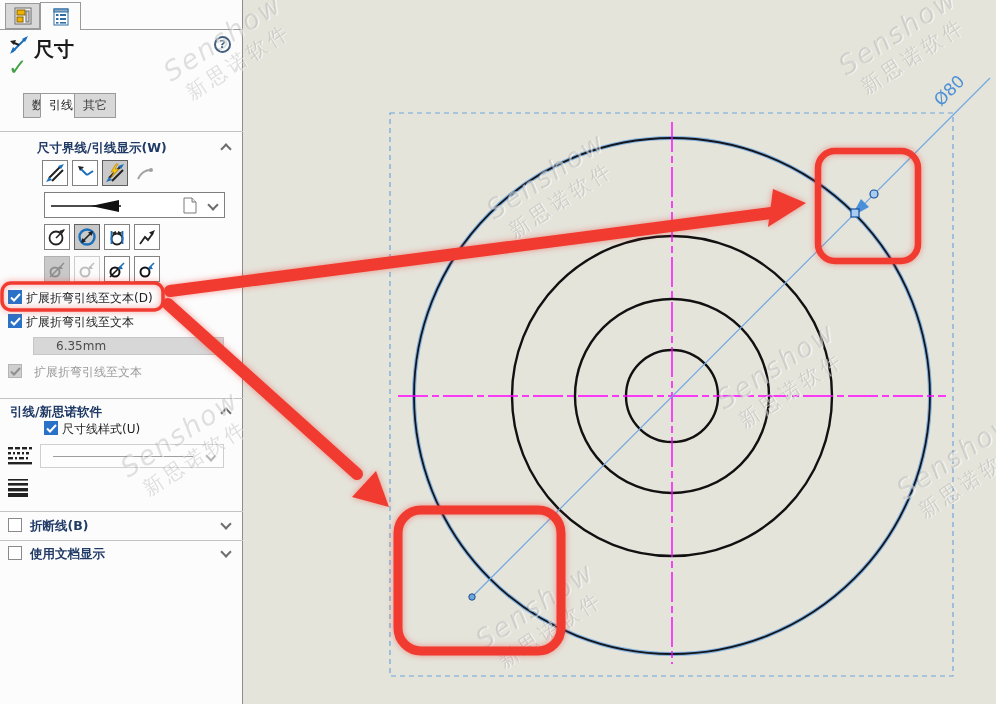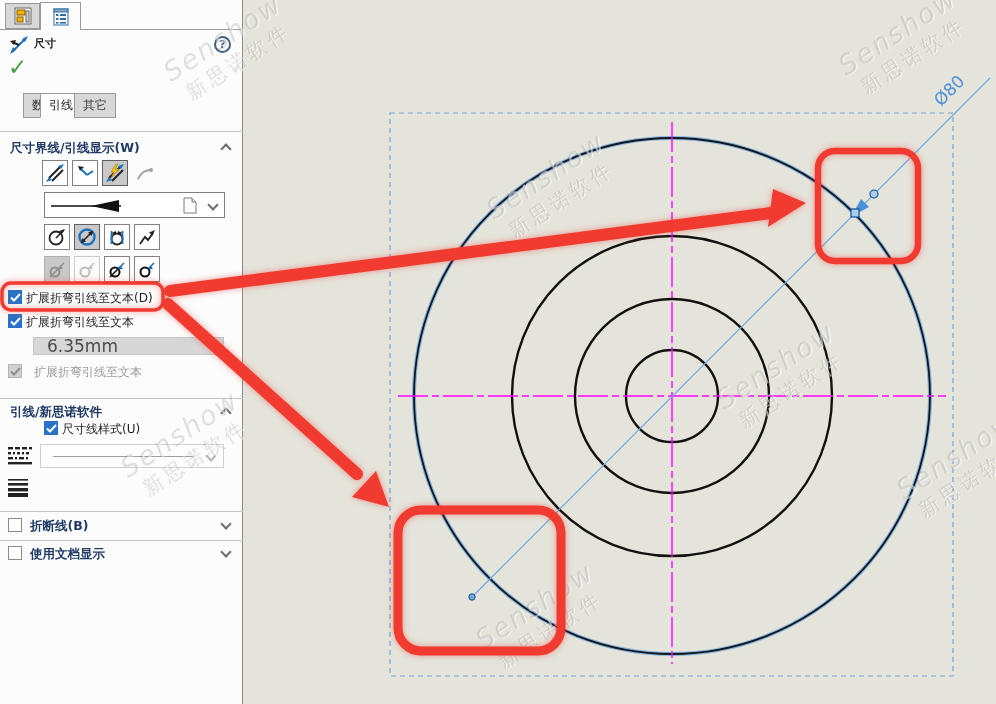--- a/index.html
+++ b/index.html
@@ -8,21 +8,21 @@
        font-family:"DejaVu Sans","Liberation Sans",sans-serif;background:#e5e4db;}
 
   
   .panel{position:absolute;left:0;top:0;width:243px;height:704px;background:#fcfcfc;
          border-right:1px solid #8c8c8c;z-index:3;}
   .abs{position:absolute;}
   .tabline{position:absolute;left:0;top:29px;width:243px;height:1px;background:#9a9a9a;}
   .doctab{position:absolute;display:flex;align-items:center;justify-content:center;}
   .doctab1{left:5px;top:3px;width:35px;height:26px;background:#d8d8d8;border:1px solid #9a9a9a;}
   .doctab2{left:40px;top:2px;width:41px;height:28px;background:#fcfcfc;border:1px solid #9a9a9a;border-bottom:none;z-index:2;}
-  .pm-title{position:absolute;left:34px;top:36px;font-size:11px;font-weight:bold;color:#1a1a1a;}
+  .pm-title{position:absolute;left:34px;top:36px;font-size:20px;font-weight:bold;color:#1a1a1a;}
   .help{position:absolute;left:214px;top:36px;width:17px;height:17px;border:2px solid #44607e;
         border-radius:50%;color:#44607e;font-size:11px;font-weight:bold;text-align:center;line-height:14px;}
   .okcheck{position:absolute;left:8px;top:54px;color:#43a047;font-size:23px;font-weight:bold;}
   .tab{position:absolute;top:93px;height:25px;line-height:23px;padding:0 8px;font-size:12px;
        color:#3a3a3a;background:#d8d8d8;border:1px solid #9a9a9a;}
   .tab.active{background:#fcfcfc;border-bottom-color:#fcfcfc;color:#1a1a1a;}
   .hr{position:absolute;left:0;width:243px;height:1px;background:#c3c3c3;}
   .sect{position:absolute;left:10px;font-weight:bold;font-size:12.5px;color:#203a66;}
   .chev{position:absolute;width:8px;height:8px;border-left:2px solid #6e6e6e;border-bottom:2px solid #6e6e6e;}
   .chev.up{transform:rotate(135deg);}
@@ -35,21 +35,21 @@
   .b25.ghost{background:transparent;border-color:transparent;}
   .combo{position:absolute;background:#fff;border:1px solid #7f7f7f;}
   .combo.dis{border-color:#cfcfcf;background:#fdfdfd;}
   .cbx{position:absolute;width:14px;height:14px;border:1px solid #8a8a8a;background:#fff;}
   .cbx.on{background:#2a72c8;border-color:#2a72c8;}
   .cbx.dison{background:#cfcfcf;border-color:#b5b5b5;}
   .cbx svg{position:absolute;left:1px;top:2px;}
   .cblabel{position:absolute;font-size:12px;color:#1f1f1f;white-space:nowrap;}
   .cblabel.dis{color:#9b9b9b;}
   .field{position:absolute;left:33px;top:337px;width:191px;height:18px;background:#d7d7d7;
-         border:1px solid #c6c6c6;font-size:17px;color:#4c4c4c;line-height:16px;padding-left:13px;}
+         border:1px solid #c6c6c6;font-size:12px;color:#4c4c4c;line-height:16px;padding-left:22px;}
   .boldlabel{position:absolute;font-size:12.5px;font-weight:bold;color:#203a66;white-space:nowrap;}
   .comboline{position:absolute;height:1px;background:#9f9f9f;top:11px;}
   .combotext{position:absolute;font-size:10.5px;color:#9f9f9f;top:4px;}
 
   
   .wm{position:absolute;z-index:5;transform:rotate(-33deg);text-align:center;
       color:rgba(105,105,105,0.20);pointer-events:none;
       text-shadow:1px 1px 0 rgba(255,255,255,0.55);}
   .wm .l1{font-size:27px;letter-spacing:2px;font-style:italic;}
   .wm .l2{font-size:20px;letter-spacing:4px;}
@@ -153,21 +153,21 @@
     <div class="pm-title">尺寸</div>
     <div class="help">?</div>
     <div class="okcheck">✓</div>
 
     <div class="tab" style="left:23px;">数值</div>
     <div class="tab active" style="left:40px;">引线</div>
     <div class="tab" style="left:74px;">其它</div>
 
     <div class="hr" style="top:131px;"></div>
 
-    <div class="sect" style="top:140px;">尺寸界线/引线显示(W)</div>
+    <div class="sect" style="top:140px;margin-left:27px;">尺寸界线/引线显示(W)</div>
     <div class="chev up" style="left:222px;top:145px;"></div>
 
     <div class="b25" style="left:42px;top:160px;">
       <svg width="20" height="20" viewBox="0 0 20 20">
         <line x1="4" y1="15" x2="15" y2="4" stroke="#222" stroke-width="2"></line>
         <line x1="7" y1="18" x2="18" y2="7" stroke="#222" stroke-width="2"></line>
         <polygon points="19,1 13,3 16,6" fill="#1c6fbb"></polygon>
         <polygon points="1,19 7,17 4,14" fill="#1c6fbb"></polygon>
       </svg>
     </div>

